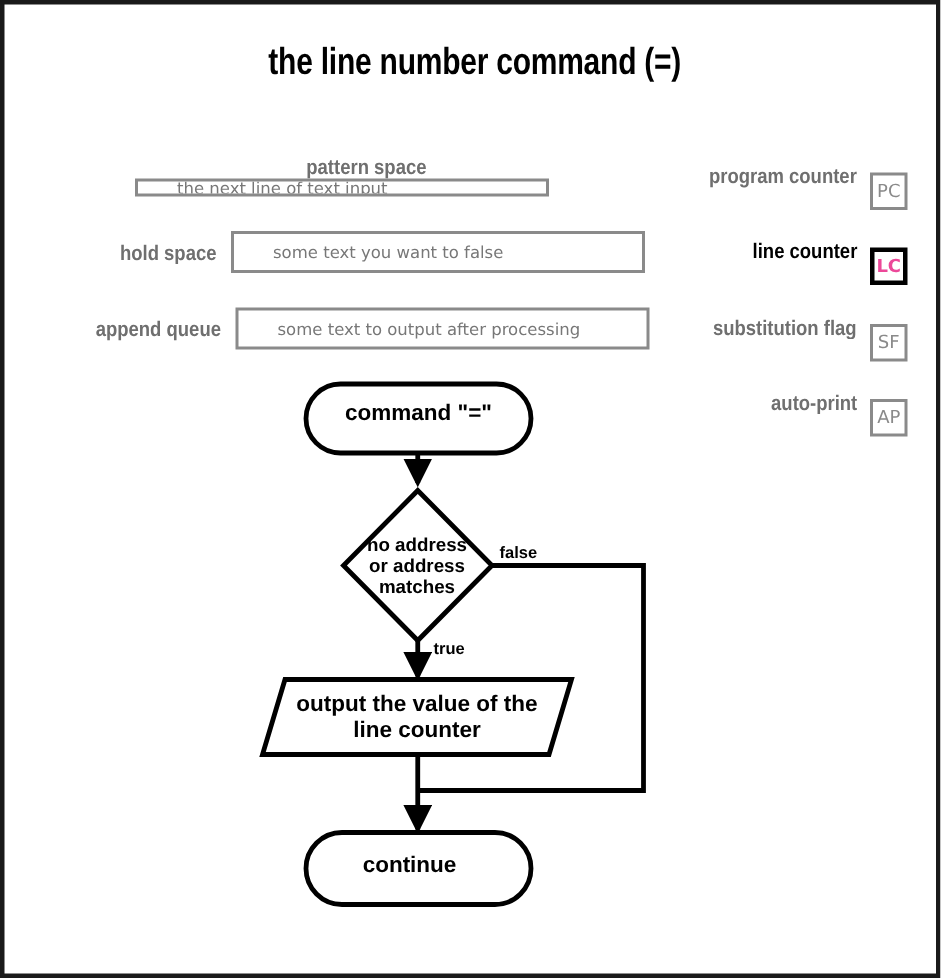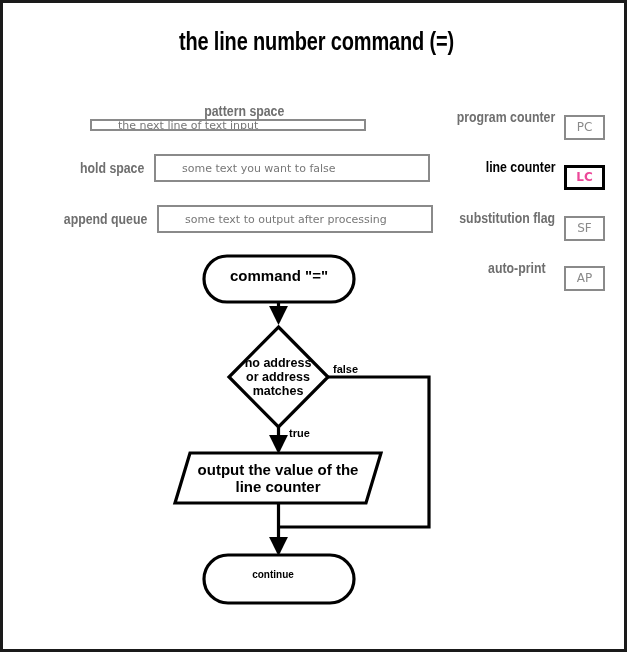--- a/index.html
+++ b/index.html
@@ -85,21 +85,21 @@
     font-family: "Liberation Sans Narrow", "Liberation Sans", sans-serif;
     font-weight: bold;
     font-size: 14px;
     color: #6f6f6f;
     white-space: nowrap;
     padding-right: 10px;
     transform: scaleX(0.88);
     transform-origin: 100% 50%;
   }
   .reg-box {
-    width: 41px;
+    width: 25px;
     height: 25px;
     box-sizing: border-box;
     border: 2px solid #8a8a8a;
     display: flex;
     align-items: center;
     justify-content: center;
     font-family: "DejaVu Sans", sans-serif;
     font-size: 12px;
     color: #8a8a8a;
     background: #ffffff;
@@ -139,21 +139,21 @@
   #t-decision {
     left: 225px; top: 353px; width: 100px;
     font-size: 12.5px;
   }
   #t-output {
     left: 185px; top: 459px; width: 180px;
     font-size: 15px;
   }
   #t-continue {
     left: 200px; top: 566px; width: 140px;
-    font-size: 10px;
+    font-size: 15px;
   }
   .edge-label {
     position: absolute;
     font-family: "Liberation Sans Narrow", "Liberation Sans", sans-serif;
     font-weight: bold;
     font-size: 11px;
     color: #000000;
     white-space: nowrap;
   }
   #lbl-false { left: 330px; top: 360px; }
@@ -184,21 +184,21 @@
     <div class="reg-box">PC</div>
   </div>
   <div class="reg-row active" style="top:151px;">
     <div class="reg-label">line counter</div>
     <div class="reg-box">LC</div>
   </div>
   <div class="reg-row" style="top:202px;">
     <div class="reg-label">substitution flag</div>
     <div class="reg-box">SF</div>
   </div>
-  <div class="reg-row" style="top:252px;gap:10px;">
+  <div class="reg-row" style="top:252px;">
     <div class="reg-label">auto-print</div>
     <div class="reg-box">AP</div>
   </div>
 
   <svg id="flow" viewBox="0 0 627 652">
     <defs>
       <marker id="arrow" viewBox="0 0 10 10" refX="8.5" refY="5" markerWidth="6" markerHeight="6" orient="auto-start-reverse">
         <path d="M 0 0 L 10 5 L 0 10 z" fill="#000000"></path>
       </marker>
     </defs>

